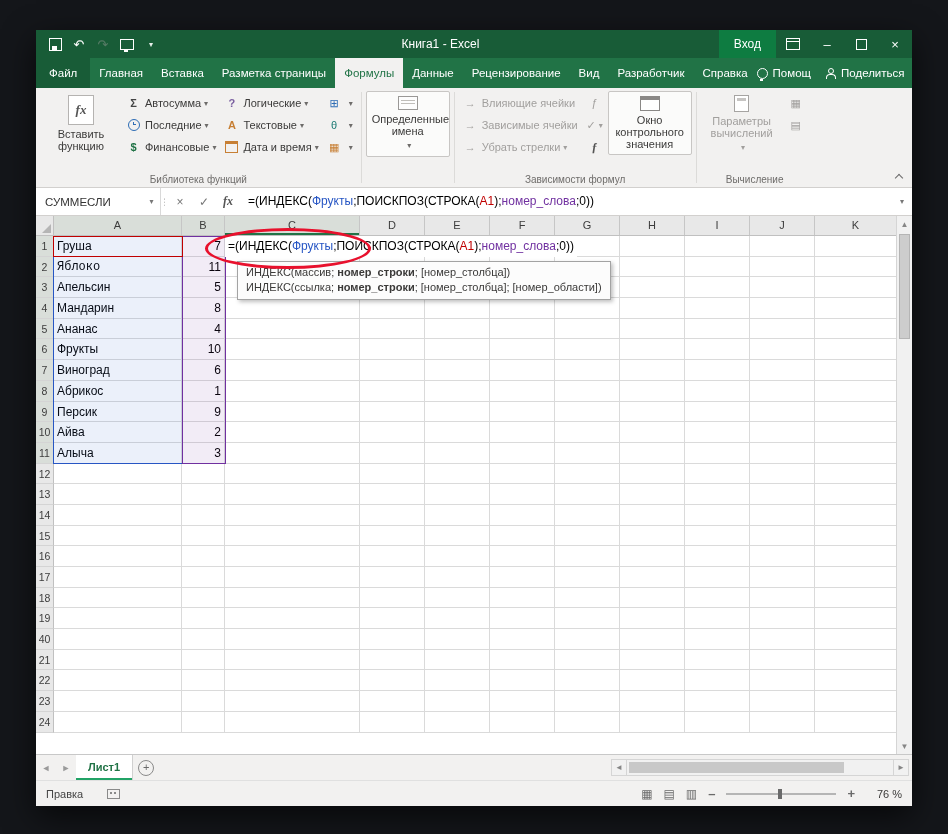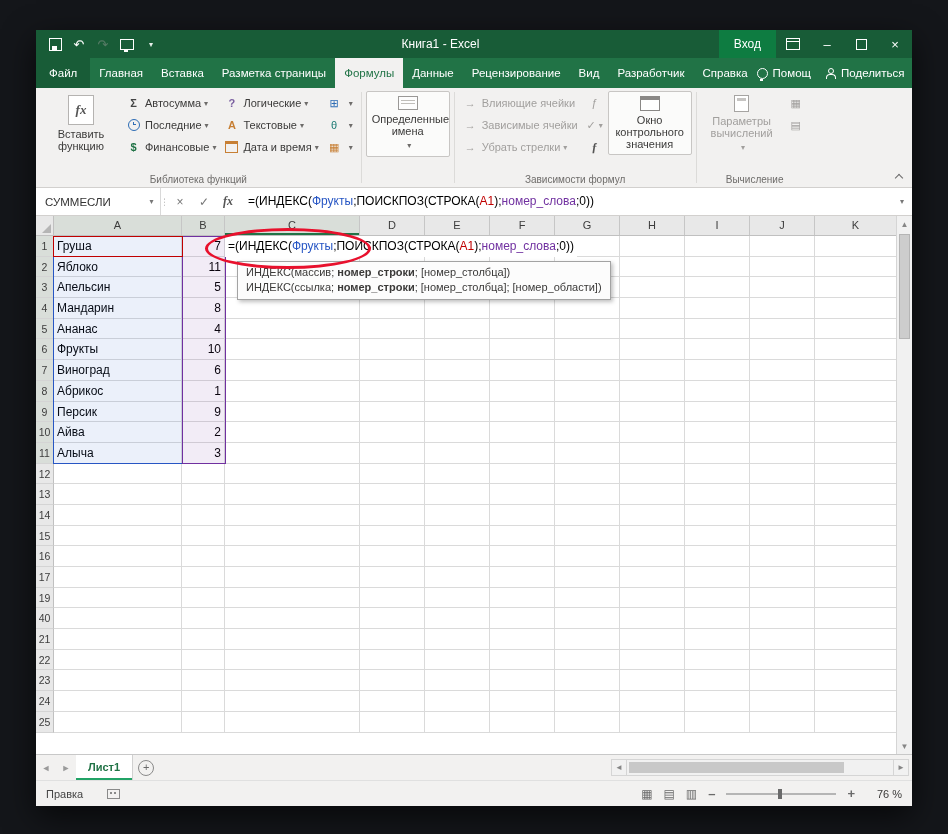--- a/index.html
+++ b/index.html
@@ -381,21 +381,21 @@
             <div class="gcell" style="flex: 0 0 65px; width: 65px;"></div>
             <div class="gcell" style="flex: 0 0 65px; width: 65px;"></div>
             <div class="gcell" style="flex: 0 0 65px; width: 65px;"></div>
             <div class="gcell" style="flex: 0 0 65px; width: 65px;"></div>
             <div class="gcell" style="flex: 0 0 65px; width: 65px;"></div>
             <div class="gcell" style="flex: 0 0 65px; width: 65px;"></div>
             <div class="gcell" style="flex: 0 0 82px; width: 82px;"></div>
           </div>
           <div class="grow">
             <div class="rowh hl">2</div>
-            <div class="gcell" style="flex: 0 0 128px; width: 128px;">Яблоко</div>
+            <div class="gcell" style="flex: 0 0 128px; width: 128px; font-family: Liberation Mono, monospace;">Яблоко</div>
             <div class="gcell num" style="flex: 0 0 43px; width: 43px;">11</div>
             <div class="gcell" style="flex: 0 0 135px; width: 135px;"></div>
             <div class="gcell" style="flex: 0 0 65px; width: 65px;"></div>
             <div class="gcell" style="flex: 0 0 65px; width: 65px;"></div>
             <div class="gcell" style="flex: 0 0 65px; width: 65px;"></div>
             <div class="gcell" style="flex: 0 0 65px; width: 65px;"></div>
             <div class="gcell" style="flex: 0 0 65px; width: 65px;"></div>
             <div class="gcell" style="flex: 0 0 65px; width: 65px;"></div>
             <div class="gcell" style="flex: 0 0 65px; width: 65px;"></div>
             <div class="gcell" style="flex: 0 0 82px; width: 82px;"></div>
@@ -604,20 +604,34 @@
             <div class="gcell" style="flex: 0 0 65px; width: 65px;"></div>
             <div class="gcell" style="flex: 0 0 65px; width: 65px;"></div>
             <div class="gcell" style="flex: 0 0 65px; width: 65px;"></div>
             <div class="gcell" style="flex: 0 0 65px; width: 65px;"></div>
             <div class="gcell" style="flex: 0 0 65px; width: 65px;"></div>
             <div class="gcell" style="flex: 0 0 65px; width: 65px;"></div>
             <div class="gcell" style="flex: 0 0 65px; width: 65px;"></div>
             <div class="gcell" style="flex: 0 0 82px; width: 82px;"></div>
           </div>
           <div class="grow">
+            <div class="rowh">18</div>
+            <div class="gcell" style="flex: 0 0 128px; width: 128px;"></div>
+            <div class="gcell" style="flex: 0 0 43px; width: 43px;"></div>
+            <div class="gcell" style="flex: 0 0 135px; width: 135px;"></div>
+            <div class="gcell" style="flex: 0 0 65px; width: 65px;"></div>
+            <div class="gcell" style="flex: 0 0 65px; width: 65px;"></div>
+            <div class="gcell" style="flex: 0 0 65px; width: 65px;"></div>
+            <div class="gcell" style="flex: 0 0 65px; width: 65px;"></div>
+            <div class="gcell" style="flex: 0 0 65px; width: 65px;"></div>
+            <div class="gcell" style="flex: 0 0 65px; width: 65px;"></div>
+            <div class="gcell" style="flex: 0 0 65px; width: 65px;"></div>
+            <div class="gcell" style="flex: 0 0 82px; width: 82px;"></div>
+          </div>
+          <div class="grow">
             <div class="rowh">19</div>
             <div class="gcell" style="flex: 0 0 128px; width: 128px;"></div>
             <div class="gcell" style="flex: 0 0 43px; width: 43px;"></div>
             <div class="gcell" style="flex: 0 0 135px; width: 135px;"></div>
             <div class="gcell" style="flex: 0 0 65px; width: 65px;"></div>
             <div class="gcell" style="flex: 0 0 65px; width: 65px;"></div>
             <div class="gcell" style="flex: 0 0 65px; width: 65px;"></div>
             <div class="gcell" style="flex: 0 0 65px; width: 65px;"></div>
             <div class="gcell" style="flex: 0 0 65px; width: 65px;"></div>
             <div class="gcell" style="flex: 0 0 65px; width: 65px;"></div>
@@ -675,34 +689,20 @@
             <div class="gcell" style="flex: 0 0 65px; width: 65px;"></div>
             <div class="gcell" style="flex: 0 0 65px; width: 65px;"></div>
             <div class="gcell" style="flex: 0 0 65px; width: 65px;"></div>
             <div class="gcell" style="flex: 0 0 65px; width: 65px;"></div>
             <div class="gcell" style="flex: 0 0 65px; width: 65px;"></div>
             <div class="gcell" style="flex: 0 0 65px; width: 65px;"></div>
             <div class="gcell" style="flex: 0 0 82px; width: 82px;"></div>
           </div>
           <div class="grow">
             <div class="rowh">24</div>
-            <div class="gcell" style="flex: 0 0 128px; width: 128px;"></div>
-            <div class="gcell" style="flex: 0 0 43px; width: 43px;"></div>
-            <div class="gcell" style="flex: 0 0 135px; width: 135px;"></div>
-            <div class="gcell" style="flex: 0 0 65px; width: 65px;"></div>
-            <div class="gcell" style="flex: 0 0 65px; width: 65px;"></div>
-            <div class="gcell" style="flex: 0 0 65px; width: 65px;"></div>
-            <div class="gcell" style="flex: 0 0 65px; width: 65px;"></div>
-            <div class="gcell" style="flex: 0 0 65px; width: 65px;"></div>
-            <div class="gcell" style="flex: 0 0 65px; width: 65px;"></div>
-            <div class="gcell" style="flex: 0 0 65px; width: 65px;"></div>
-            <div class="gcell" style="flex: 0 0 82px; width: 82px;"></div>
-          </div>
-          <div class="grow">
-            <div class="rowh">25</div>
             <div class="gcell" style="flex: 0 0 128px; width: 128px;"></div>
             <div class="gcell" style="flex: 0 0 43px; width: 43px;"></div>
             <div class="gcell" style="flex: 0 0 135px; width: 135px;"></div>
             <div class="gcell" style="flex: 0 0 65px; width: 65px;"></div>
             <div class="gcell" style="flex: 0 0 65px; width: 65px;"></div>
             <div class="gcell" style="flex: 0 0 65px; width: 65px;"></div>
             <div class="gcell" style="flex: 0 0 65px; width: 65px;"></div>
             <div class="gcell" style="flex: 0 0 65px; width: 65px;"></div>
             <div class="gcell" style="flex: 0 0 65px; width: 65px;"></div>
             <div class="gcell" style="flex: 0 0 65px; width: 65px;"></div>

